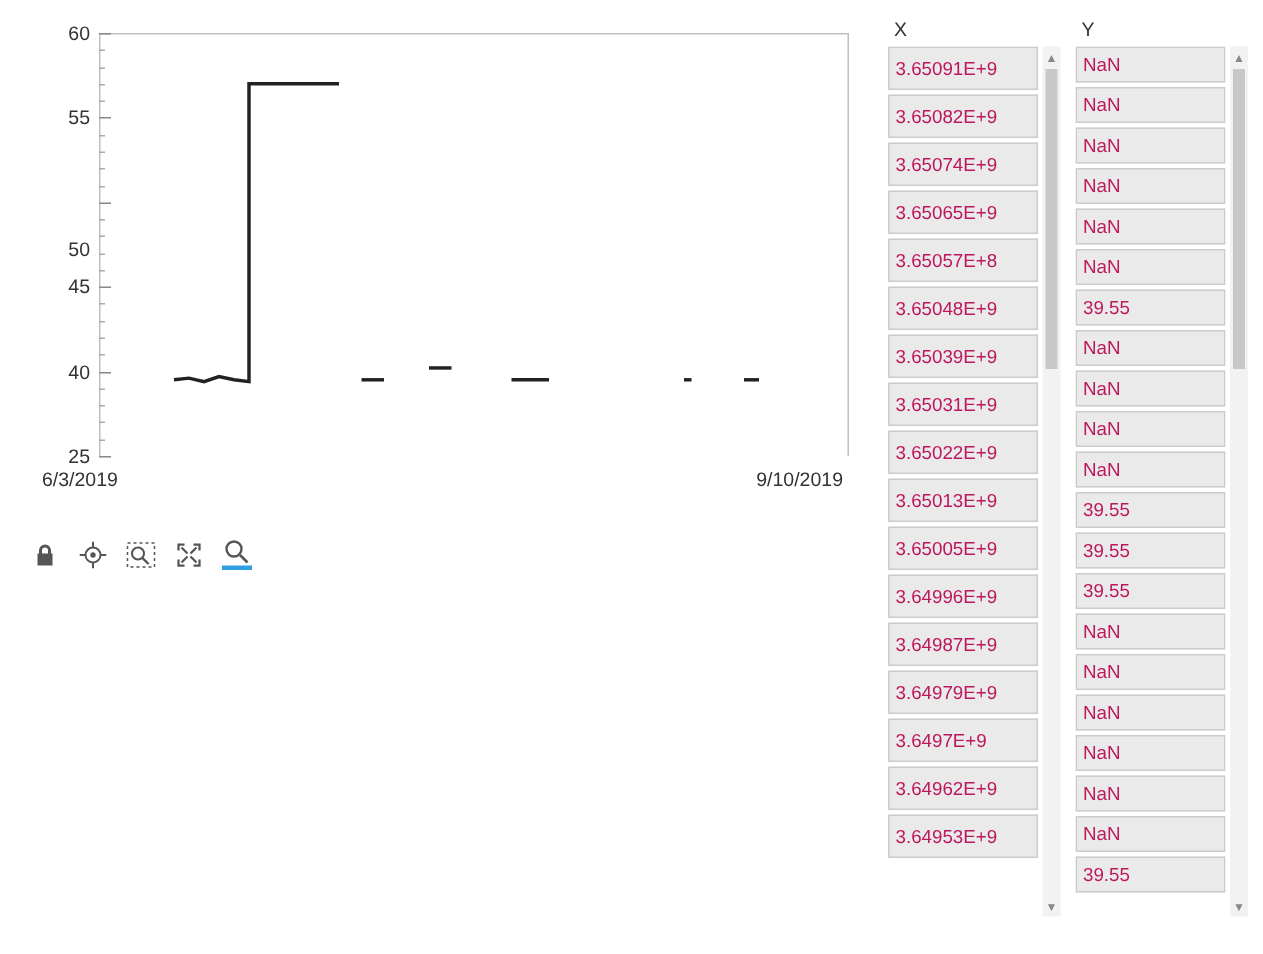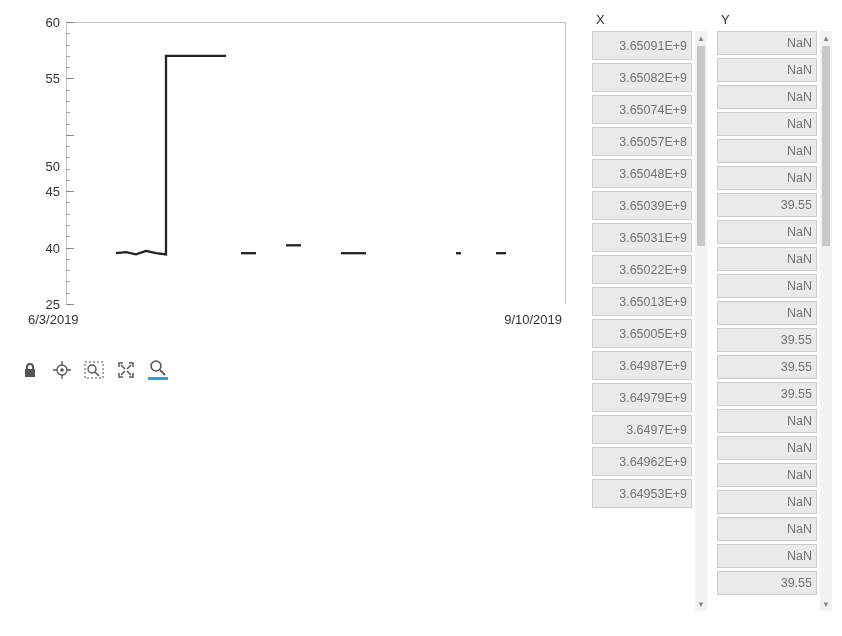--- a/index.html
+++ b/index.html
@@ -104,24 +104,24 @@
   .cells {
     flex: 1;
     display: flex;
     flex-direction: column;
     gap: 3px;
     overflow: hidden;
   }
   .cell {
     background: #eaeaea;
     border: 1px solid #ccc;
-    text-align: right;
+    text-align: left;
     font-size: 12.5px;
     padding: 6px 4px;
-    color: #737373;
+    color: #be185d;
     height: 29px;
     line-height: 16px;
   }
   .sb-track {
     width: 12px;
     background: #f2f2f2;
     display: flex;
     flex-direction: column;
     align-items: center;
     margin-left: 3px;
@@ -237,27 +237,29 @@
     </div>
   </div>
 
   <div class="data-column">
     <div class="col-header">X</div>
     <div class="list-wrap">
       <div class="cells" id="x-cells">
           <div class="cell">3.65091E+9</div>
           <div class="cell">3.65082E+9</div>
           <div class="cell">3.65074E+9</div>
+          <div class="cell">3.65065E+9</div>
           <div class="cell">3.65057E+8</div>
           <div class="cell">3.65048E+9</div>
           <div class="cell">3.65039E+9</div>
           <div class="cell">3.65031E+9</div>
           <div class="cell">3.65022E+9</div>
           <div class="cell">3.65013E+9</div>
           <div class="cell">3.65005E+9</div>
+          <div class="cell">3.64996E+9</div>
           <div class="cell">3.64987E+9</div>
           <div class="cell">3.64979E+9</div>
           <div class="cell">3.6497E+9</div>
           <div class="cell">3.64962E+9</div>
           <div class="cell">3.64953E+9</div>
         </div>
       <div class="sb-track">
         <div class="sb-btn">▲</div>
         <div class="sb-thumb" style="flex:0 0 200px"></div>
         <div style="flex:1"></div>

